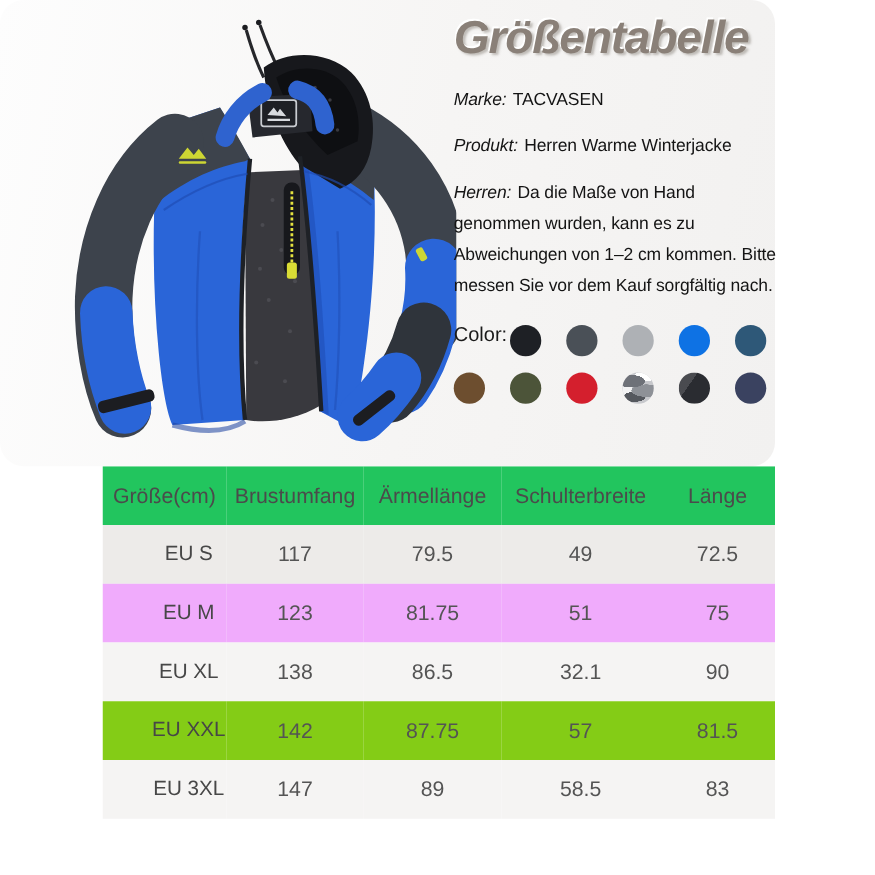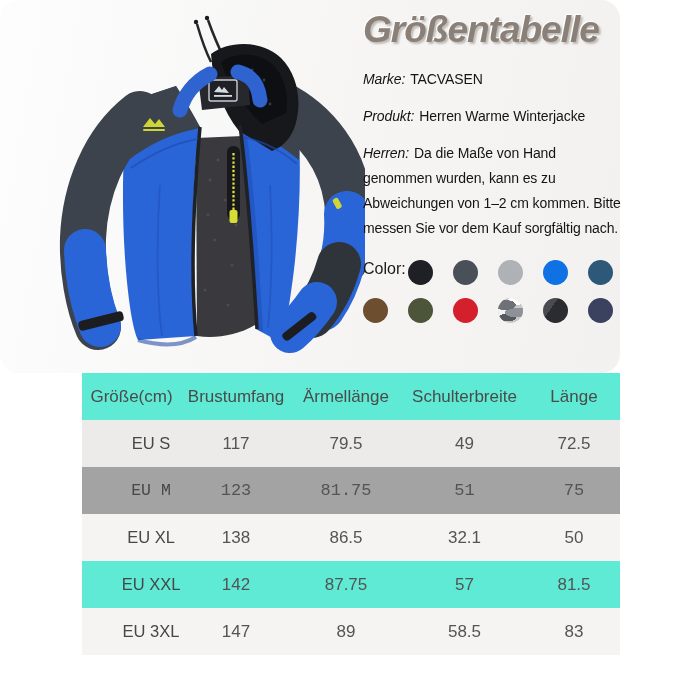--- a/index.html
+++ b/index.html
@@ -183,51 +183,51 @@
   <section class="table-wrap">
     <table>
       <colgroup>
         <col style="width:99px">
           <col style="width:110px">
           <col style="width:110px">
           <col style="width:127px">
           <col style="width:92px">
       </colgroup>
       <thead>
-        <tr style="background-color: #5eead4;">
+        <tr style="background-color: #22c55e;">
           <th>Größe(cm)</th>
           <th>Brustumfang</th>
           <th>Ärmellänge</th>
           <th>Schulterbreite</th>
           <th>Länge</th>
         </tr>
       </thead>
       <tbody>
         <tr style="background-color: rgb(237, 235, 233);">
           <td class="size">EU S</td>
           <td>117</td>
           <td>79.5</td>
           <td>49</td>
           <td>72.5</td>
         </tr>
-        <tr style="background-color: #a3a3a3; font-family: Liberation Mono, monospace;">
+        <tr style="background-color: #f0abfc;">
           <td class="size">EU M</td>
           <td>123</td>
           <td>81.75</td>
           <td>51</td>
           <td>75</td>
         </tr>
         <tr style="background-color: rgb(245, 244, 243);">
           <td class="size">EU XL</td>
           <td>138</td>
           <td>86.5</td>
           <td>32.1</td>
-          <td>50</td>
-        </tr>
-        <tr style="background-color: #5eead4;">
+          <td>90</td>
+        </tr>
+        <tr style="background-color: #84cc16;">
           <td class="size">EU XXL</td>
           <td>142</td>
           <td>87.75</td>
           <td>57</td>
           <td>81.5</td>
         </tr>
         <tr style="background-color: rgb(245, 244, 243);">
           <td class="size">EU 3XL</td>
           <td>147</td>
           <td>89</td>

